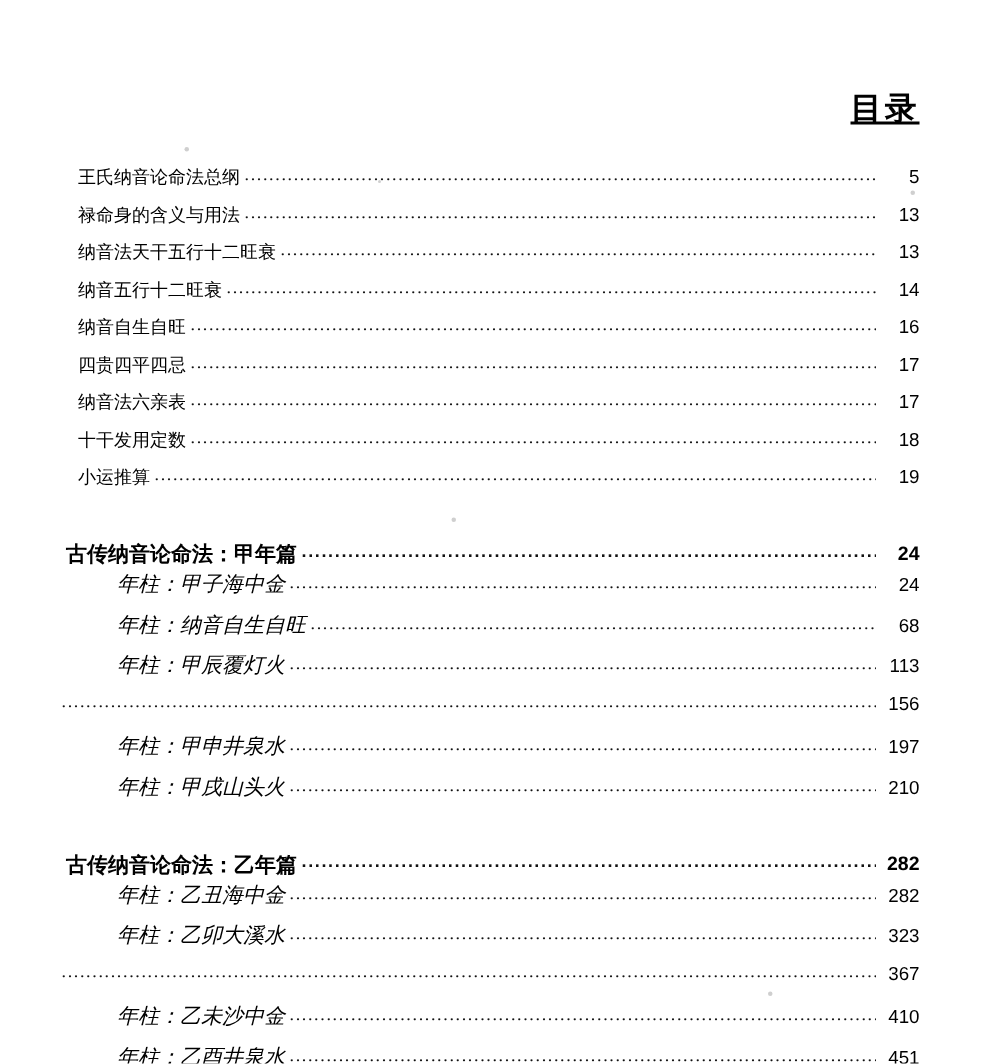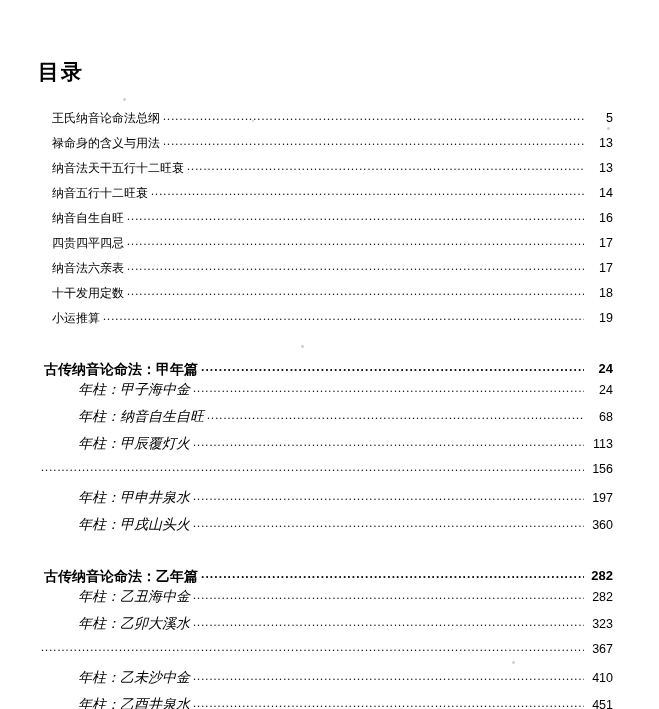--- a/index.html
+++ b/index.html
@@ -16,27 +16,28 @@
     overflow: hidden;
   }
   .page {
     width: 659px;
     height: 709px;
     box-sizing: border-box;
     padding: 0 46px 0 38px;
     position: relative;
   }
   .toc-title {
-    text-align: left;
+    text-align: right;
     font-size: 21px;
     font-weight: bold;
     letter-spacing: 2px;
     margin-top: 58px;
     margin-bottom: 26px;
     font-family: "Liberation Sans", "DejaVu Sans", sans-serif;
+    text-decoration: underline;
   }
   .toc-list {
     margin: 0;
     padding: 0;
     list-style: none;
   }
   .toc-row {
     display: flex;
     align-items: baseline;
     font-size: 13.5px;
@@ -194,21 +195,21 @@
       <span class="page-num">156</span>
     </li>
     <li class="toc-row lvl-sub">
       <span class="label">年柱：甲申井泉水</span>
       <span class="dots">......................................................................................................................................................</span>
       <span class="page-num">197</span>
     </li>
     <li class="toc-row lvl-sub">
       <span class="label">年柱：甲戌山头火</span>
       <span class="dots">......................................................................................................................................................</span>
-      <span class="page-num">360</span>
+      <span class="page-num">210</span>
     </li>
 
     <li class="spacer-lg"></li>
 
     <li class="toc-row lvl-section">
       <span class="label">古传纳音论命法：乙年篇</span>
       <span class="dots">......................................................................................................................................................</span>
       <span class="page-num">282</span>
     </li>
     <li class="toc-row lvl-sub">

